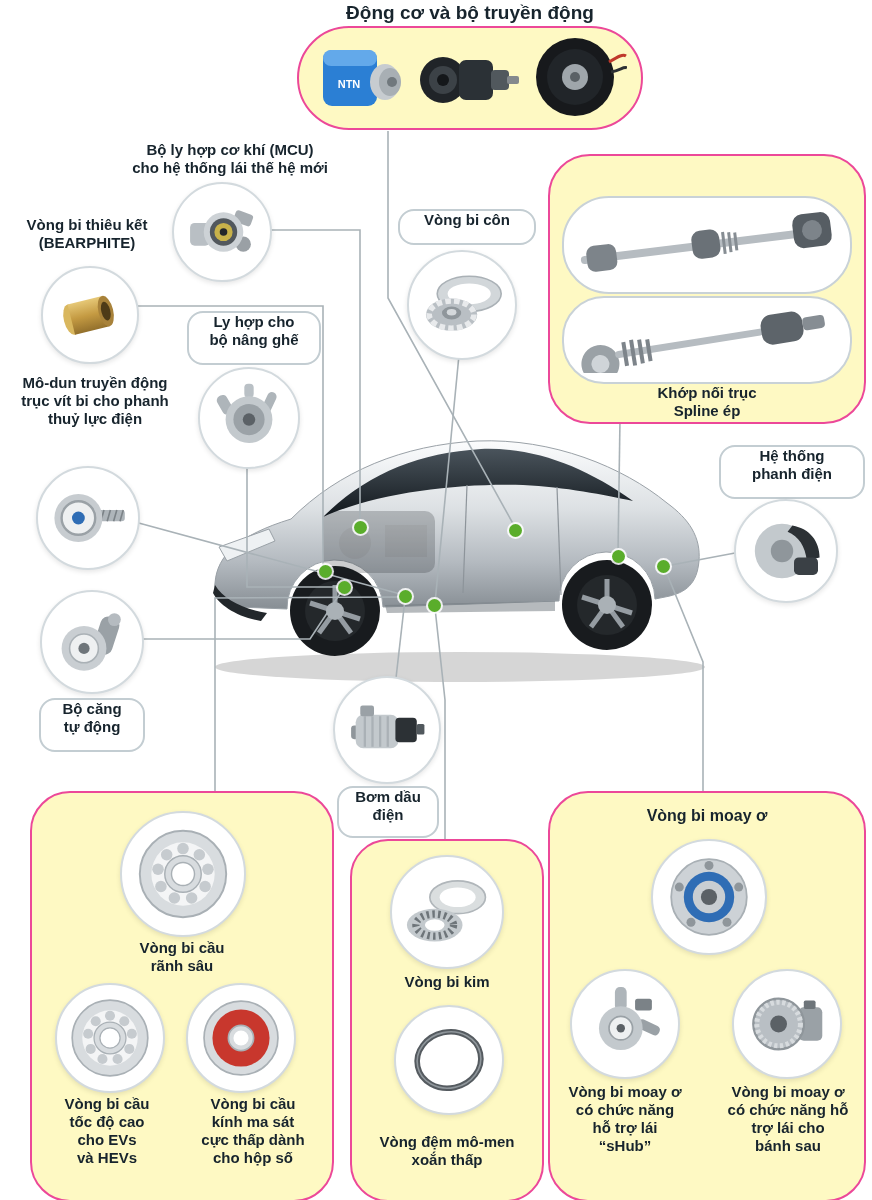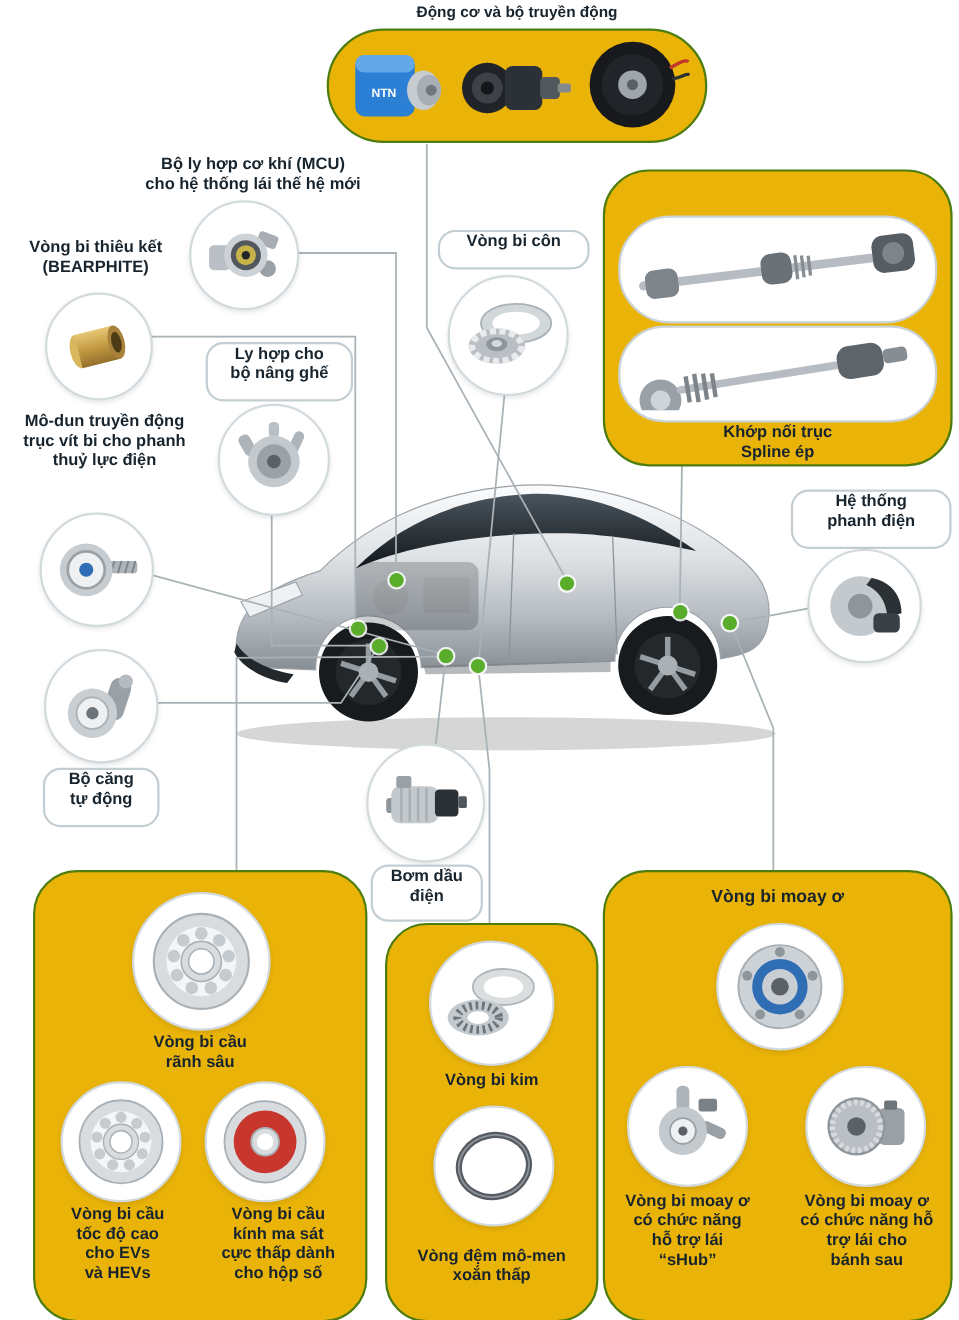--- a/index.html
+++ b/index.html
@@ -2,21 +2,21 @@
 <html><head>
 <meta charset="utf-8">
 <style>
   body{margin:0;background:#ffffff;font-family:"Liberation Sans",sans-serif;}
   .canvas{position:relative;width:872px;height:1200px;background:#fff;overflow:hidden;}
   .lbl{position:absolute;color:#17242d;font-weight:700;font-size:15px;line-height:1.2;text-align:center;z-index:5;}
   .t{display:block;}
   .lblbox{position:absolute;border:2px solid #c3cdd2;border-radius:16px;background:#fff;color:#17242d;
           font-weight:700;font-size:15px;line-height:1.18;text-align:center;
           display:flex;flex-direction:column;justify-content:flex-start;z-index:5;}
-  .bigbox{position:absolute;border:2px solid #4d7c0f;background:#eab308;z-index:4;}
+  .bigbox{position:absolute;border:2px solid #ec4899;background:#fef9c3;z-index:4;}
   .boxtitle{position:absolute;left:0;width:100%;text-align:center;font-weight:700;color:#17242d;font-size:16px;}
   .ccirc{position:absolute;border-radius:50%;background:#fff;border:2px solid #d3dade;
          box-shadow:0 2px 5px rgba(0,0,0,.10);display:flex;align-items:center;justify-content:center;z-index:5;}
   .dot{position:absolute;width:13px;height:13px;border-radius:50%;background:#5aad2b;
        box-shadow:0 0 0 2px rgba(255,255,255,.85);z-index:6;}
   .lines{position:absolute;left:0;top:0;z-index:3;}
   .car{position:absolute;z-index:2;}
   .shaftpill{position:absolute;border:2px solid #c9d2d7;background:#fff;
              display:flex;align-items:center;justify-content:center;}
   .icon{display:block;}
@@ -127,21 +127,21 @@
 
   <div class="dot" style="left:354px;top:521px"></div>
   <div class="dot" style="left:319px;top:565px"></div>
   <div class="dot" style="left:338px;top:581px"></div>
   <div class="dot" style="left:399px;top:590px"></div>
   <div class="dot" style="left:428px;top:599px"></div>
   <div class="dot" style="left:509px;top:524px"></div>
   <div class="dot" style="left:612px;top:550px"></div>
   <div class="dot" style="left:657px;top:560px"></div>
 
-  <div class="lbl" style="left:300px;top:2px;width:340px;font-size:14px">Động cơ và bộ truyền động</div>
+  <div class="lbl" style="left:300px;top:2px;width:340px;font-size:19px">Động cơ và bộ truyền động</div>
   <div class="bigbox" style="left:297px;top:26px;width:342px;height:100px;border-radius:52px">
     <svg class="icon" style="position:absolute;left:18px;top:8px" width="92" height="82" viewBox="0 0 92 82">
       <rect x="6" y="14" width="54" height="56" rx="9" fill="#2b7fd4"></rect>
       <rect x="6" y="14" width="54" height="16" rx="8" fill="#63a9ea"></rect>
       <ellipse cx="68" cy="46" rx="15" ry="18" fill="#c7ccd0"></ellipse>
       <ellipse cx="73" cy="46" rx="11" ry="14" fill="#a8afb4"></ellipse>
       <circle cx="75" cy="46" r="5" fill="#70787d"></circle>
       <text x="32" y="52" font-size="11" font-weight="bold" fill="#ffffff" text-anchor="middle">NTN</text>
     </svg>
     <svg class="icon" style="position:absolute;left:118px;top:20px" width="104" height="64" viewBox="0 0 104 64">

